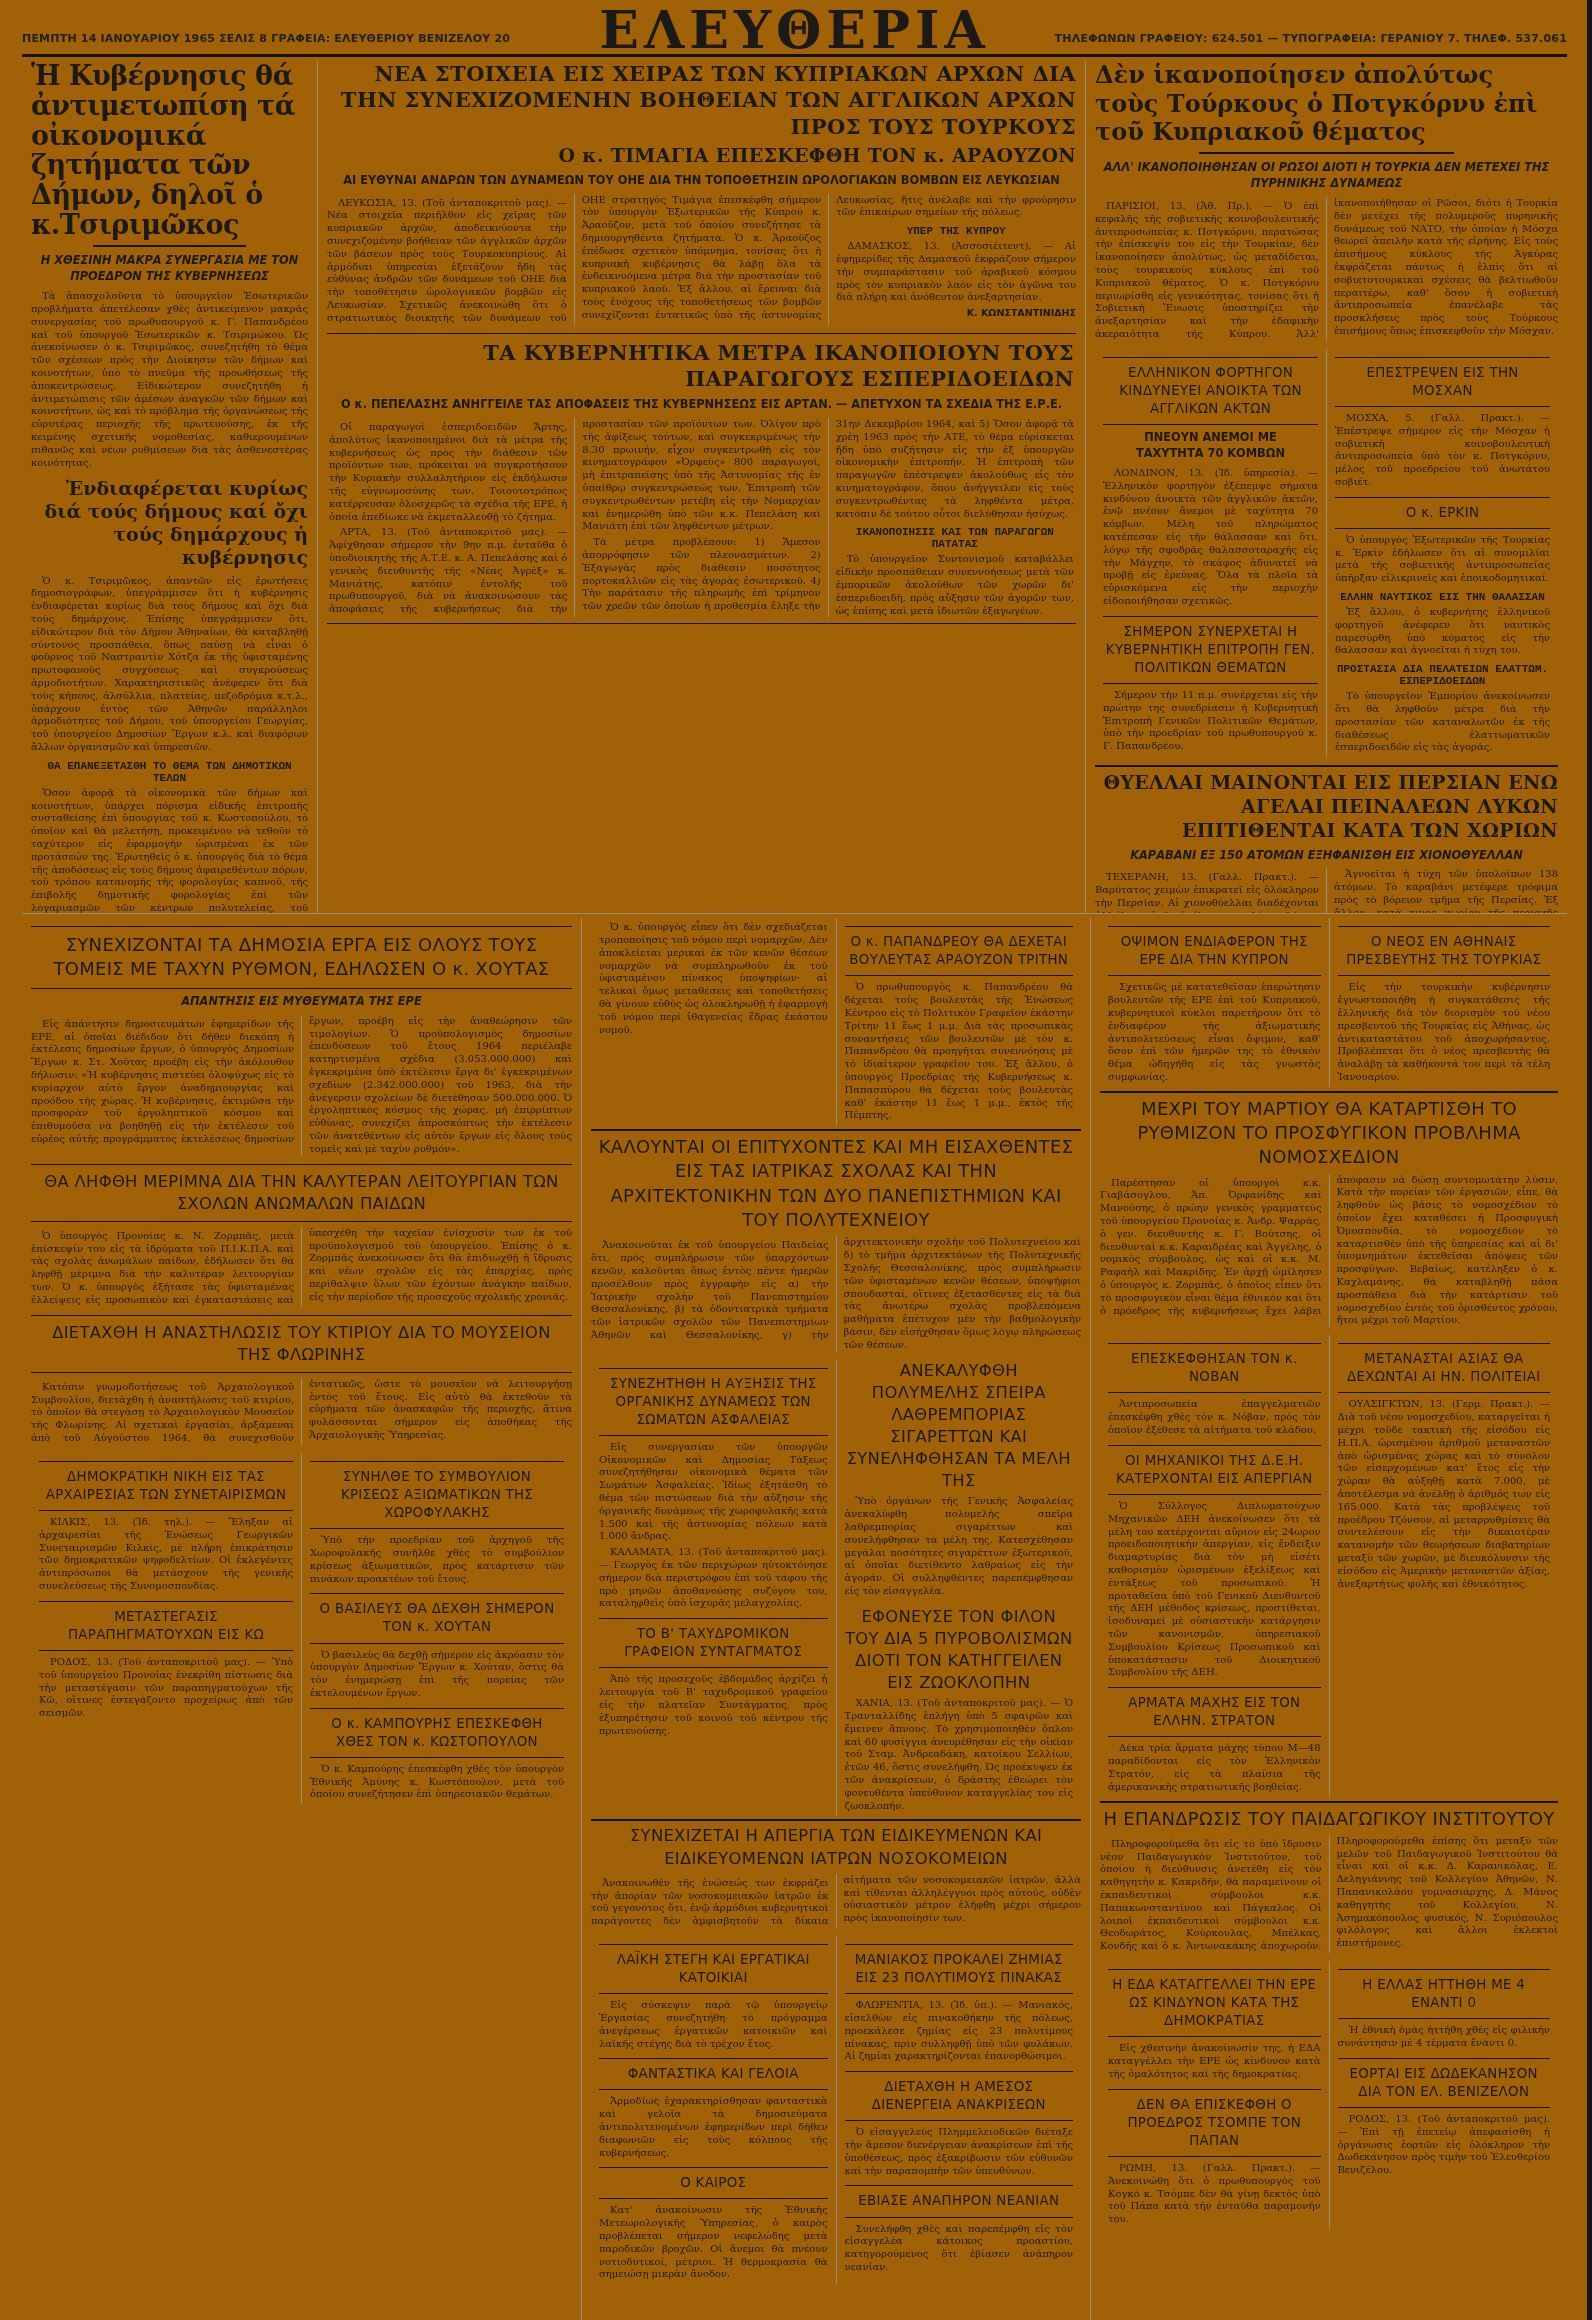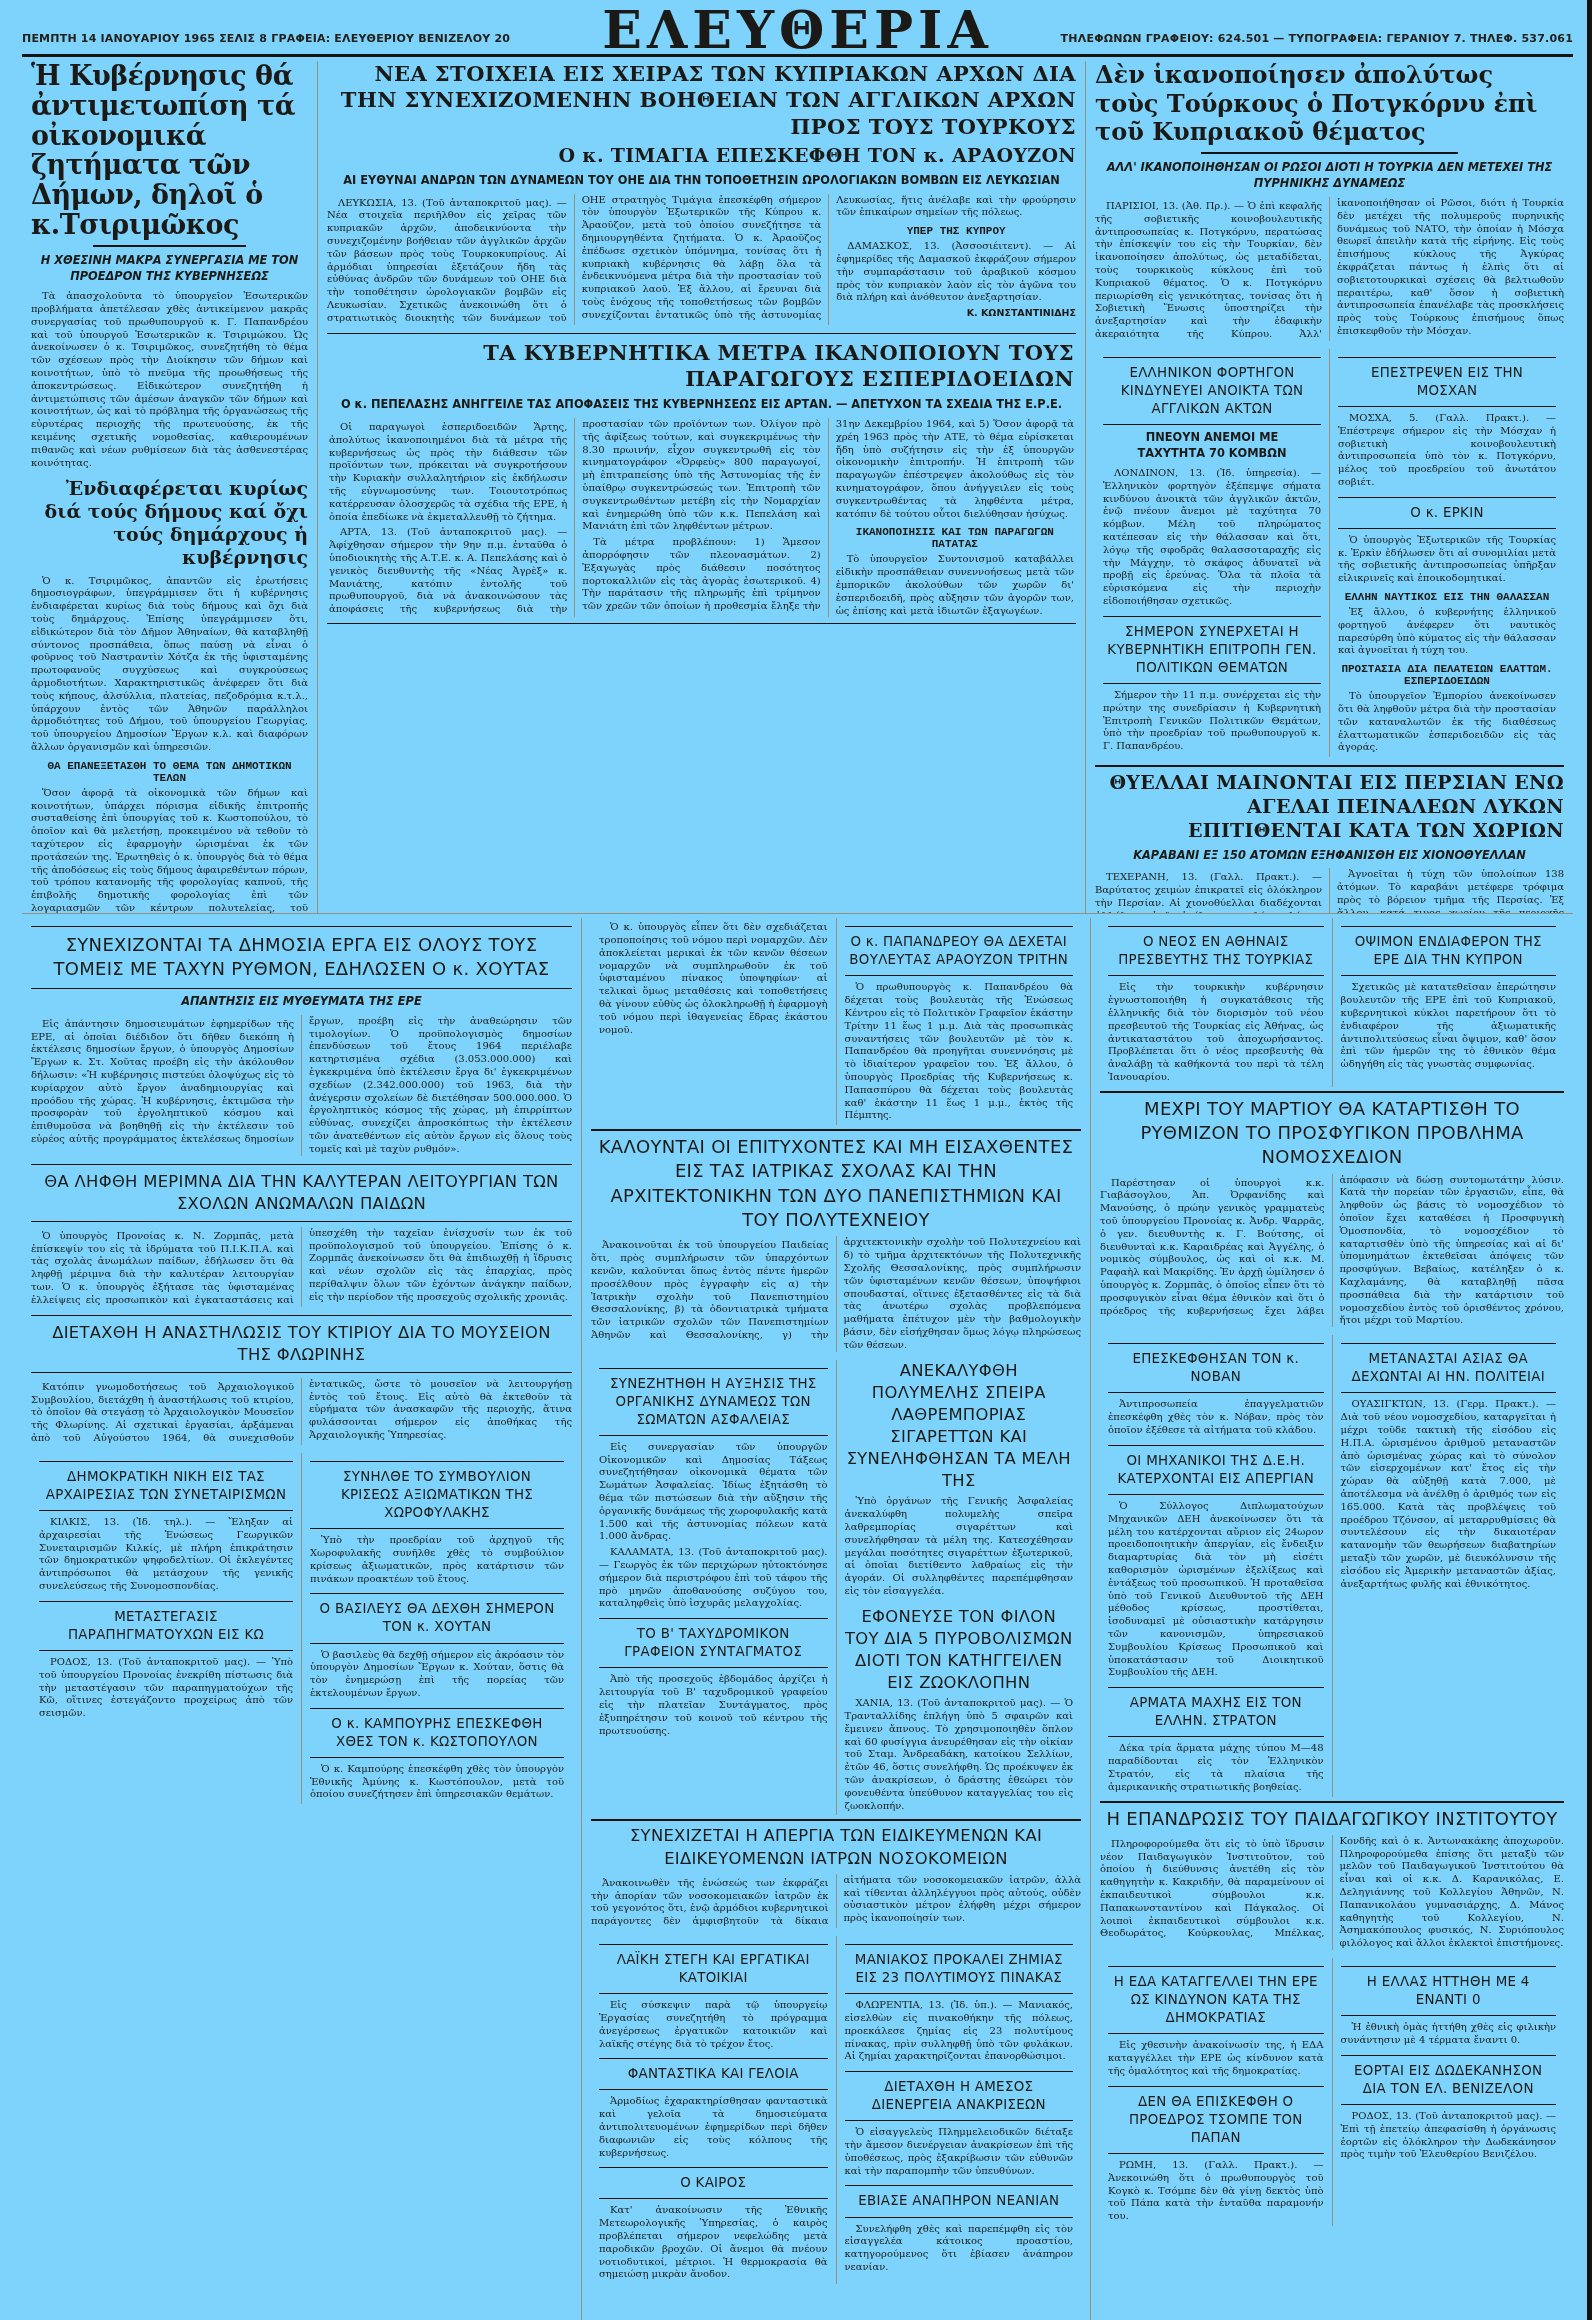--- a/index.html
+++ b/index.html
@@ -1,18 +1,18 @@
 <!DOCTYPE html>
 <html><head>
 <meta charset="utf-8">
 <style>
   html,body{margin:0;padding:0;background:#6b6760;}
-  .page{position:relative;width:1592px;height:2320px;margin:0 auto;background:#7dd3fc;
+  .page{position:relative;width:1592px;height:2320px;margin:0 auto;background:#a16207;
         color:#1b1a16;font-family:"DejaVu Serif",serif;overflow:hidden;
-        padding:8px 14px 0 22px;box-sizing:border-box;border-right:5px solid #15130f;}
+        padding:8px 20px 0 22px;box-sizing:border-box;border-right:5px solid #15130f;}
   
   .mast-row{display:flex;align-items:flex-end;border-bottom:3px solid #15130f;padding-bottom:2px;}
   .dateline{font-family:"DejaVu Sans",sans-serif;font-weight:bold;font-size:11px;
             letter-spacing:0.2px;white-space:nowrap;padding-bottom:7px;color:#23211c;}
   .dl-l{flex:1;text-align:left;}
   .dl-r{flex:1;text-align:right;}
   .mast{font-size:52px;font-weight:bold;letter-spacing:5px;line-height:.85;padding:0 20px;}
   
   .band{display:flex;overflow:hidden;}
   .band1{height:852px;margin-top:4px;}
@@ -276,29 +276,29 @@
             </div>
           <div class="bd">Συνελήφθη χθὲς καὶ παρεπέμφθη εἰς τὸν εἰσαγγελέα κάτοικος προαστίου, κατηγορούμενος ὅτι ἐβίασεν ἀνάπηρον νεανίαν.</div>
         </div>
       </div>
     </div>
 
     <div class="sc grow">
       <div class="row">
         <div class="cell">
           <div class="box">
+              <div class="bh">ΟΨΙΜΟΝ ΕΝΔΙΑΦΕΡΟΝ ΤΗΣ ΕΡΕ ΔΙΑ ΤΗΝ ΚΥΠΡΟΝ</div>
+            </div>
+          <div class="bd">Σχετικῶς μὲ κατατεθεῖσαν ἐπερώτησιν βουλευτῶν τῆς ΕΡΕ ἐπὶ τοῦ Κυπριακοῦ, κυβερνητικοὶ κύκλοι παρετήρουν ὅτι τὸ ἐνδιαφέρον τῆς ἀξιωματικῆς ἀντιπολιτεύσεως εἶναι ὄψιμον, καθ' ὅσον ἐπὶ τῶν ἡμερῶν της τὸ ἐθνικὸν θέμα ὡδηγήθη εἰς τὰς γνωστὰς συμφωνίας.</div>
+        </div>
+        <div class="cell">
+          <div class="box">
               <div class="bh">Ο ΝΕΟΣ ΕΝ ΑΘΗΝΑΙΣ ΠΡΕΣΒΕΥΤΗΣ ΤΗΣ ΤΟΥΡΚΙΑΣ</div>
             </div>
           <div class="bd">Εἰς τὴν τουρκικὴν κυβέρνησιν ἐγνωστοποιήθη ἡ συγκατάθεσις τῆς ἑλληνικῆς διὰ τὸν διορισμὸν τοῦ νέου πρεσβευτοῦ τῆς Τουρκίας εἰς Ἀθήνας, ὡς ἀντικαταστάτου τοῦ ἀποχωρήσαντος. Προβλέπεται ὅτι ὁ νέος πρεσβευτὴς θὰ ἀναλάβῃ τὰ καθήκοντά του περὶ τὰ τέλη Ἰανουαρίου.</div>
-        </div>
-        <div class="cell">
-          <div class="box">
-              <div class="bh">ΟΨΙΜΟΝ ΕΝΔΙΑΦΕΡΟΝ ΤΗΣ ΕΡΕ ΔΙΑ ΤΗΝ ΚΥΠΡΟΝ</div>
-            </div>
-          <div class="bd">Σχετικῶς μὲ κατατεθεῖσαν ἐπερώτησιν βουλευτῶν τῆς ΕΡΕ ἐπὶ τοῦ Κυπριακοῦ, κυβερνητικοὶ κύκλοι παρετήρουν ὅτι τὸ ἐνδιαφέρον τῆς ἀξιωματικῆς ἀντιπολιτεύσεως εἶναι ὄψιμον, καθ' ὅσον ἐπὶ τῶν ἡμερῶν της τὸ ἐθνικὸν θέμα ὡδηγήθη εἰς τὰς γνωστὰς συμφωνίας.</div>
         </div>
       </div>
       <div>
         <div class="rule-w"></div>
         <div class="bh bh-xl">ΜΕΧΡΙ ΤΟΥ ΜΑΡΤΙΟΥ ΘΑ ΚΑΤΑΡΤΙΣΘΗ ΤΟ ΡΥΘΜΙΖΟΝ ΤΟ ΠΡΟΣΦΥΓΙΚΟΝ ΠΡΟΒΛΗΜΑ ΝΟΜΟΣΧΕΔΙΟΝ</div>
         <div class="c2 mt4">
           <div class="bd">Παρέστησαν οἱ ὑπουργοὶ κ.κ. Γιαβάσογλου, Ἀπ. Ὀρφανίδης καὶ Μανούσης, ὁ πρώην γενικὸς γραμματεὺς τοῦ ὑπουργείου Προνοίας κ. Ἀνδρ. Ψαρρᾶς, ὁ γεν. διευθυντὴς κ. Γ. Βούτσης, οἱ διευθυνταὶ κ.κ. Καραιδρέας καὶ Ἀγγέλης, ὁ νομικὸς σύμβουλος, ὡς καὶ οἱ κ.κ. Μ. Ραφαὴλ καὶ Μακρίδης. Ἐν ἀρχῇ ὡμίλησεν ὁ ὑπουργὸς κ. Ζορμπᾶς, ὁ ὁποῖος εἶπεν ὅτι τὸ προσφυγικὸν εἶναι θέμα ἐθνικὸν καὶ ὅτι ὁ πρόεδρος τῆς κυβερνήσεως ἔχει λάβει ἀπόφασιν νὰ δώσῃ συντομωτάτην λύσιν. Κατὰ τὴν πορείαν τῶν ἐργασιῶν, εἶπε, θὰ ληφθοῦν ὡς βάσις τὸ νομοσχέδιον τὸ ὁποῖον ἔχει καταθέσει ἡ Προσφυγικὴ Ὁμοσπονδία, τὸ νομοσχέδιον τὸ καταρτισθὲν ὑπὸ τῆς ὑπηρεσίας καὶ αἱ δι' ὑπομνημάτων ἐκτεθεῖσαι ἀπόψεις τῶν προσφύγων. Βεβαίως, κατέληξεν ὁ κ. Καχλαμάνης, θὰ καταβληθῇ πᾶσα προσπάθεια διὰ τὴν κατάρτισιν τοῦ νομοσχεδίου ἐντὸς τοῦ ὁρισθέντος χρόνου, ἤτοι μέχρι τοῦ Μαρτίου.</div>
         </div>
       </div>
       <div class="row mt8">

